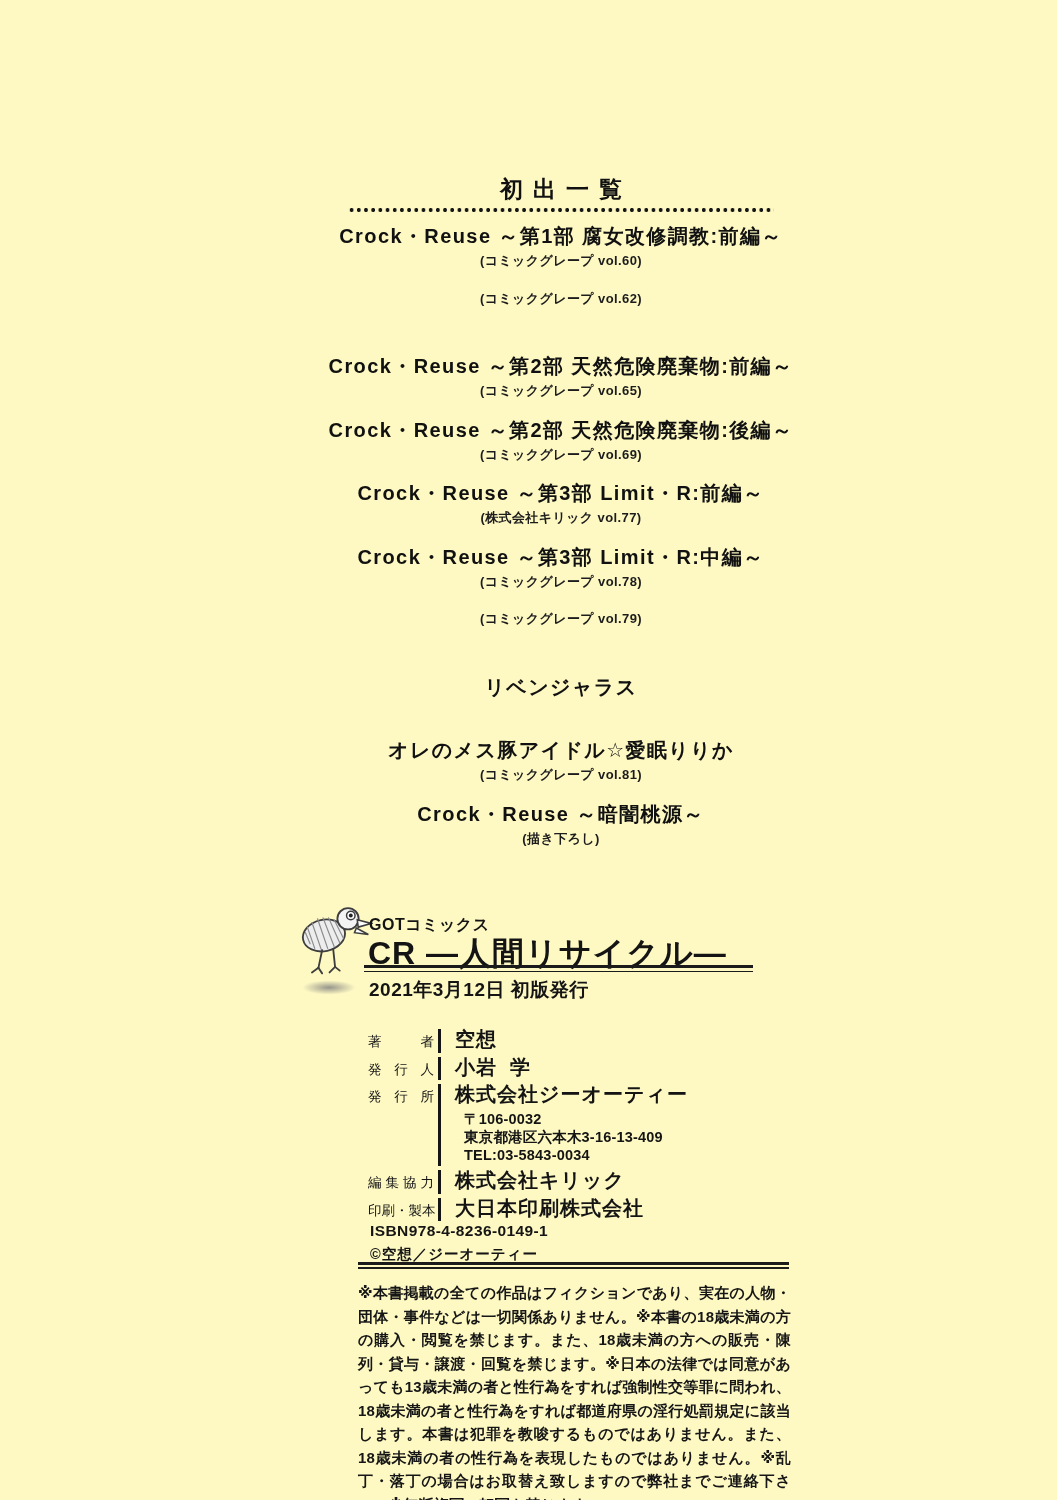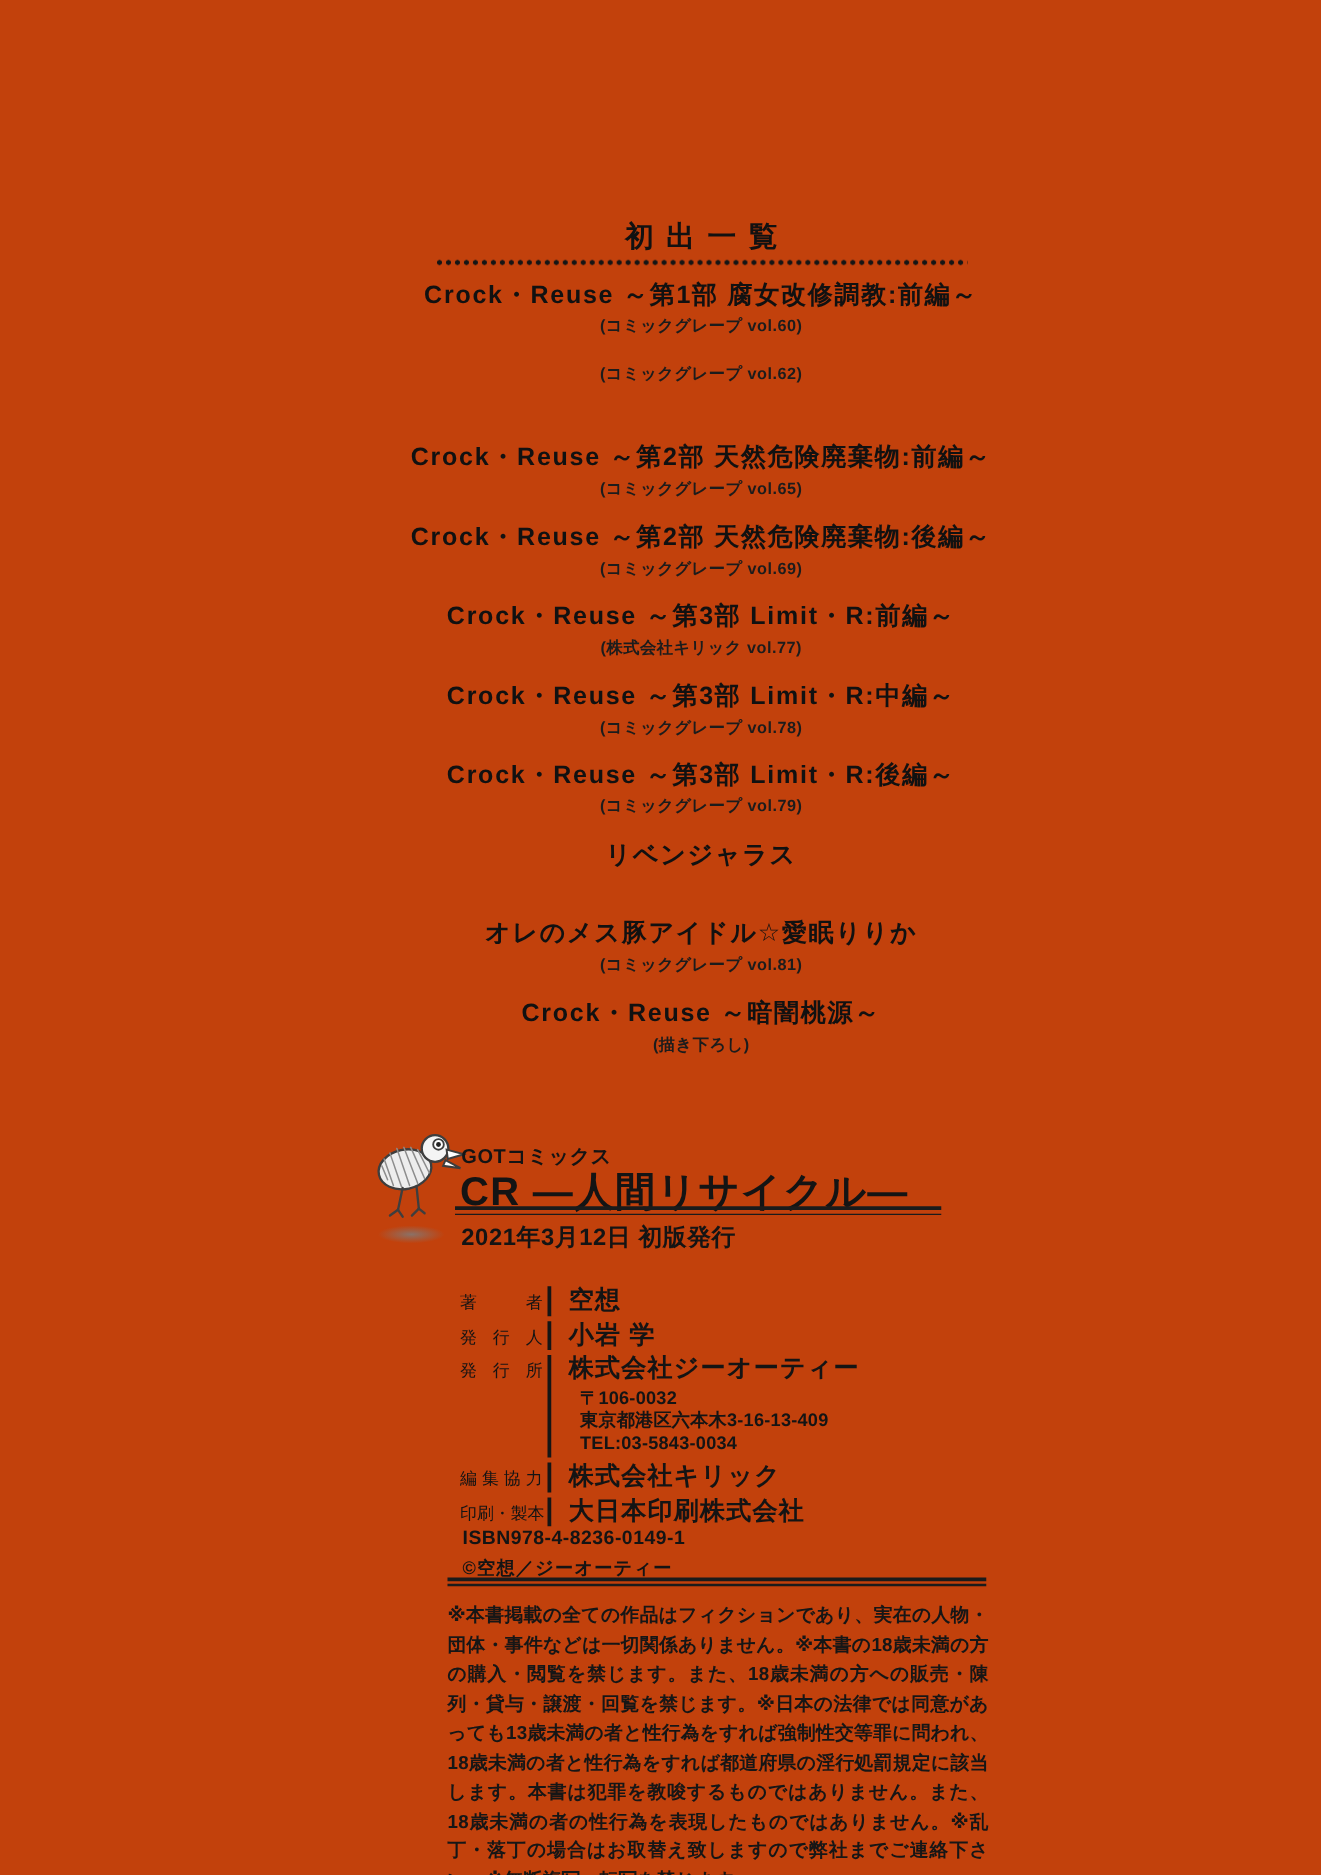--- a/index.html
+++ b/index.html
@@ -1,17 +1,17 @@
 <!DOCTYPE html>
 <html><head>
 <meta charset="utf-8">
 <style>
   html,body { margin:0; padding:0; background:#ffffff; }
   .page {
-    position:relative; width:1057px; height:1500px; background:#c2410c;
+    position:relative; width:1057px; height:1500px; background:#fef9c3;
     font-family:"Liberation Sans","DejaVu Sans",sans-serif; color:#141414;
     overflow:hidden;
   }
   
   .list-title {
     position:absolute; left:65px; top:174px; width:992px;
     text-align:center; font-size:23px; font-weight:bold;
     letter-spacing:10px; padding-left:10px; box-sizing:border-box;
     color:#111;
   }
@@ -46,21 +46,21 @@
   
   .credits { position:absolute; left:368px; top:1029px; width:420px; }
   .credit-row { display:flex; align-items:stretch; margin-bottom:4px; }
   .credit-label {
     width:66px; min-width:66px; box-sizing:content-box;
     font-size:13.5px; font-weight:normal; line-height:1.3;
     text-align:justify; text-align-last:justify; white-space:nowrap;
     padding:4px 4px 2px 0; border-right:3.5px solid #151515;
   }
   .credit-value-wrap { padding-left:14px; }
-  .credit-value { font-size:20px; font-weight:bold; letter-spacing:1px; line-height:23px; white-space:nowrap; }
+  .credit-value { font-size:20px; font-weight:bold; letter-spacing:1px; line-height:23px; white-space:nowrap;font-family:Liberation Mono, monospace; }
   .credit-address { margin:3px 0 2px 9px; font-size:14.5px; font-weight:bold; letter-spacing:0.2px; line-height:18px; }
   
   .isbn-block { position:absolute; left:370px; top:1222px; }
   .isbn       { font-size:15.5px; font-weight:bold; letter-spacing:0.4px; }
   .copyright  { font-size:14.5px; font-weight:bold; letter-spacing:1px; margin-top:5px; }
   
   .disclaimer-rule {
     position:absolute; left:358px; top:1262px; width:431px; height:2px;
     border-top:3px solid #1b1b1b; border-bottom:2px solid #1b1b1b;
   }
@@ -96,21 +96,20 @@
     </div>
     <div class="entry">
       <div class="entry-title">Crock・Reuse ～第3部 Limit・R:前編～</div>
       <div class="entry-source">(株式会社キリック vol.77)</div>
     </div>
     <div class="entry">
       <div class="entry-title">Crock・Reuse ～第3部 Limit・R:中編～</div>
       <div class="entry-source">(コミックグレープ vol.78)</div>
     </div>
     <div class="entry">
-      <div class="entry-title">Crock・Reuse ～第3部 Limit・R:後編～</div>
       <div class="entry-source">(コミックグレープ vol.79)</div>
     </div>
     <div class="entry">
       <div class="entry-title">リベンジャラス</div>
     </div>
     <div class="entry">
       <div class="entry-title">オレのメス豚アイドル☆愛眠りりか</div>
       <div class="entry-source">(コミックグレープ vol.81)</div>
     </div>
     <div class="entry">

